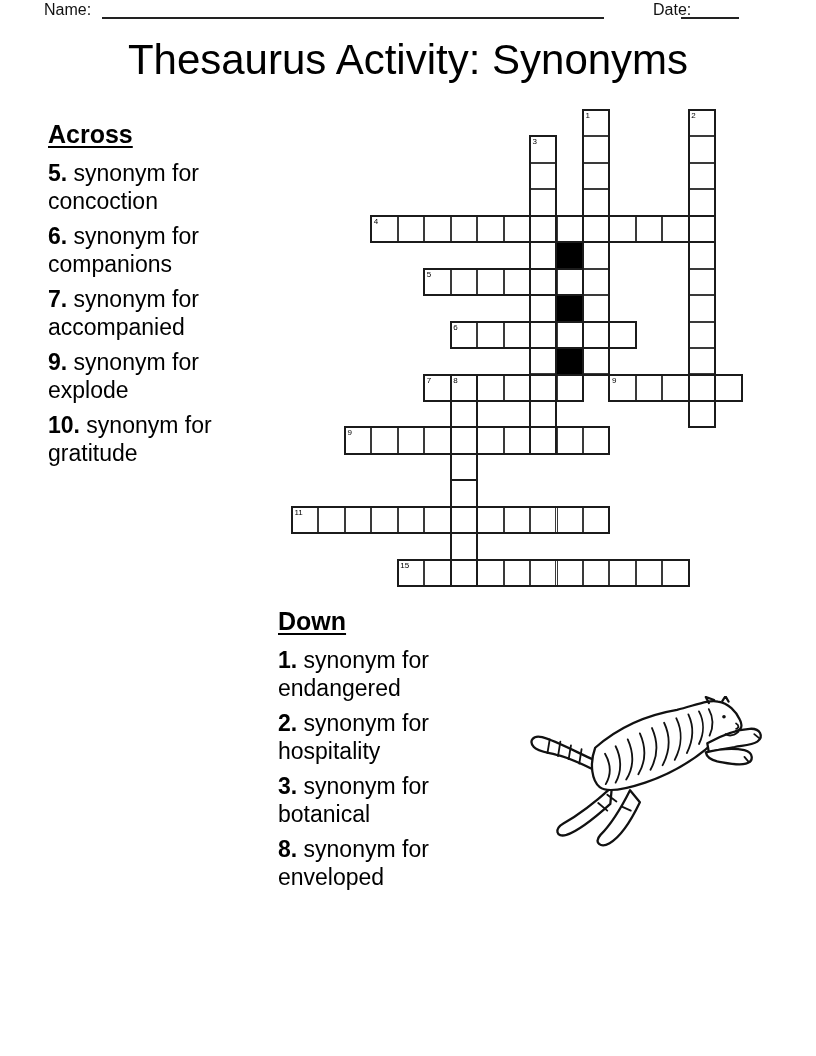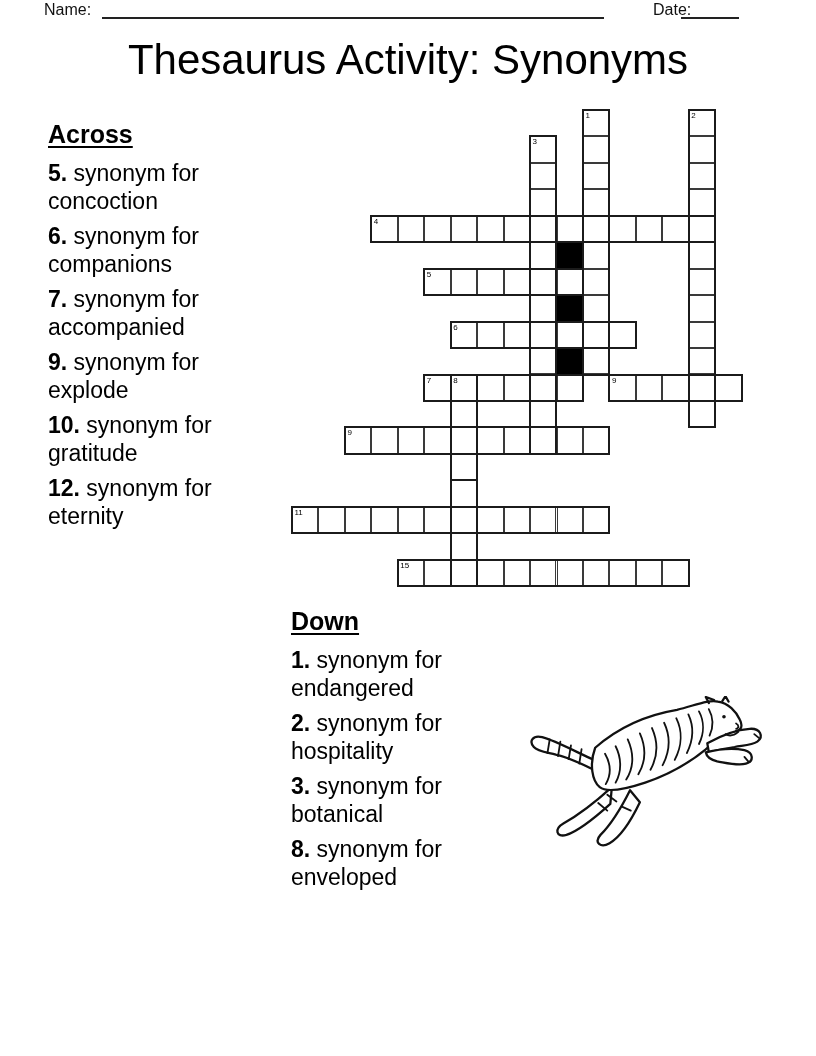--- a/index.html
+++ b/index.html
@@ -11,21 +11,21 @@
   .top-label{position:absolute;top:1px;font-size:16px;color:#111;}
   .blank-line{position:absolute;top:0;height:17px;border-bottom:2px solid #222;}
   
   #title{
     position:absolute;top:36px;left:0;width:816px;text-align:center;
     font-size:42px;letter-spacing:0px;color:#000;font-weight:400;
   }
   
   .clue-section{position:absolute;width:212px;}
   #across-section{left:48px;top:112px;}
-  #down-section{left:291px;top:599px;}
+  #down-section{left:278px;top:599px;}
   .clue-heading{
     font-size:25px;font-weight:bold;margin:8px 0 10px 0;
     text-decoration:underline;text-decoration-thickness:2px;text-underline-offset:3px;
   }
   .clue{font-size:23px;line-height:28px;margin:0 0 7px 0;}
   .clue b{font-weight:bold;}
   
   #grid-layer{position:absolute;left:0;top:0;width:816px;height:1056px;}
   .cw-cell{
     position:absolute;box-sizing:border-box;background:#fff;
@@ -55,21 +55,20 @@
 <div id="title">Thesaurus Activity: Synonyms</div>
 
 <div id="across-section" class="clue-section">
   <h2 class="clue-heading">Across</h2>
   <div>
       <p class="clue"><b>5.</b> synonym for concoction</p>
       <p class="clue"><b>6.</b> synonym for companions</p>
       <p class="clue"><b>7.</b> synonym for accompanied</p>
       <p class="clue"><b>9.</b> synonym for explode</p>
       <p class="clue"><b>10.</b> synonym for gratitude</p>
-      <p class="clue"><b>12.</b> synonym for eternity</p>
     </div>
 </div>
 
 <div id="grid-layer">
     <div class="cw-cell" style="left: 582.95px; top: 110px; width: 26.45px; height: 26.45px;"></div>
     <div class="cw-cell" style="left: 582.95px; top: 136.45px; width: 26.45px; height: 26.45px;"></div>
     <div class="cw-cell" style="left: 582.95px; top: 162.9px; width: 26.45px; height: 26.45px;"></div>
     <div class="cw-cell" style="left: 582.95px; top: 189.35px; width: 26.45px; height: 26.45px;"></div>
     <div class="cw-cell" style="left: 582.95px; top: 215.8px; width: 26.45px; height: 26.45px;"></div>
     <div class="cw-cell" style="left: 582.95px; top: 242.25px; width: 26.45px; height: 26.45px;"></div>

